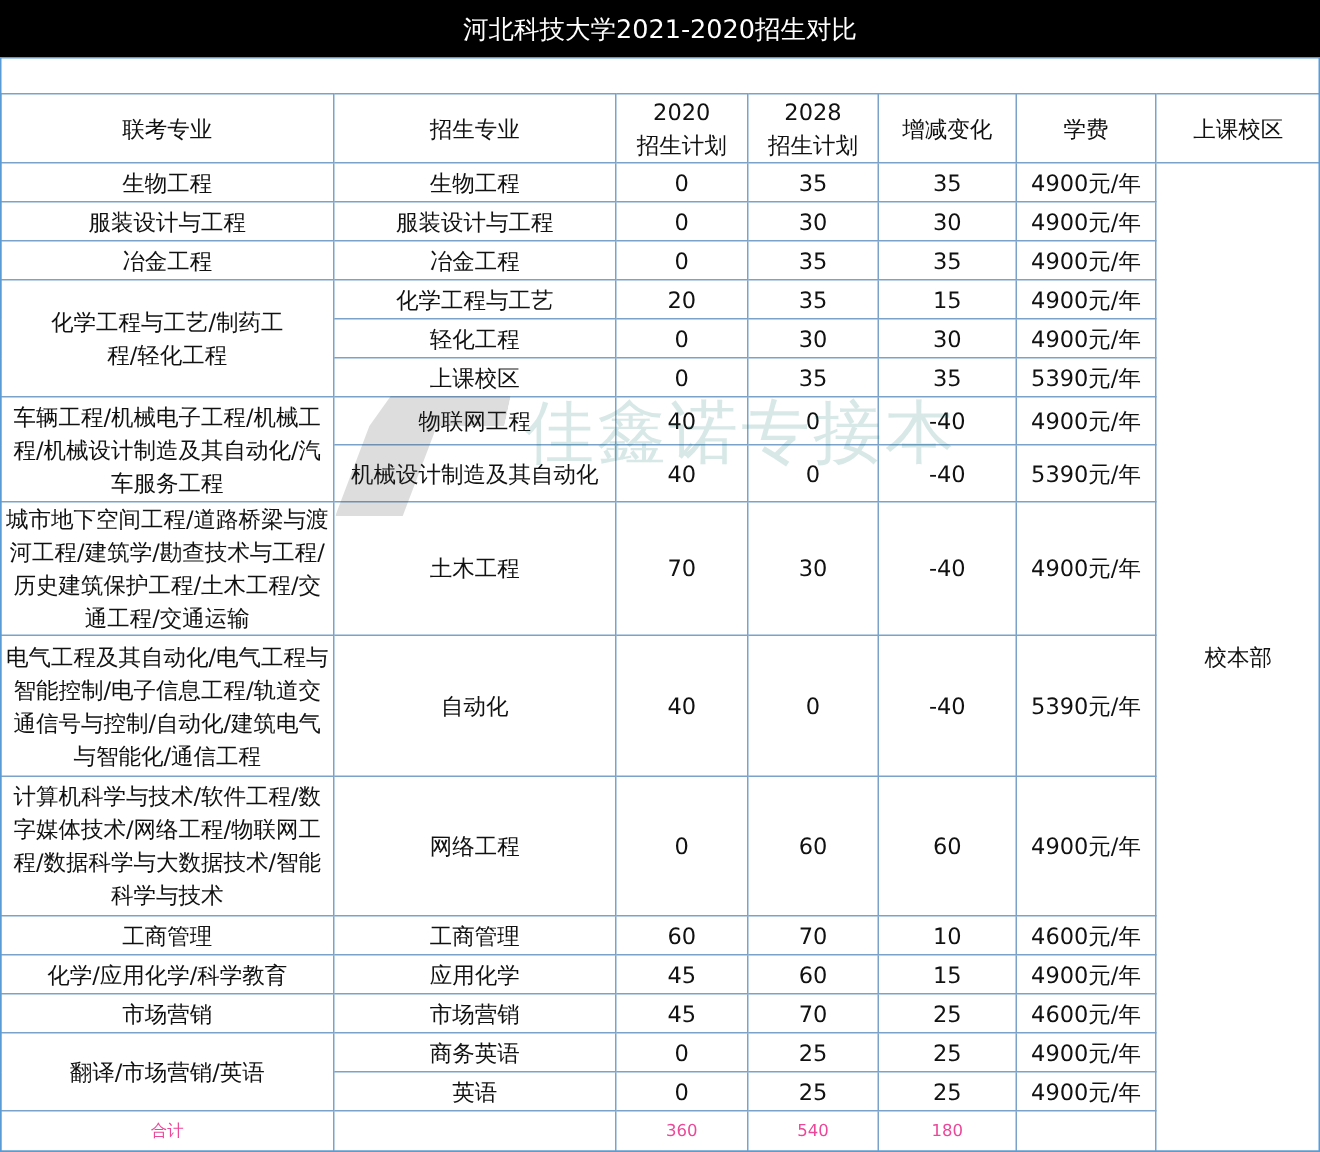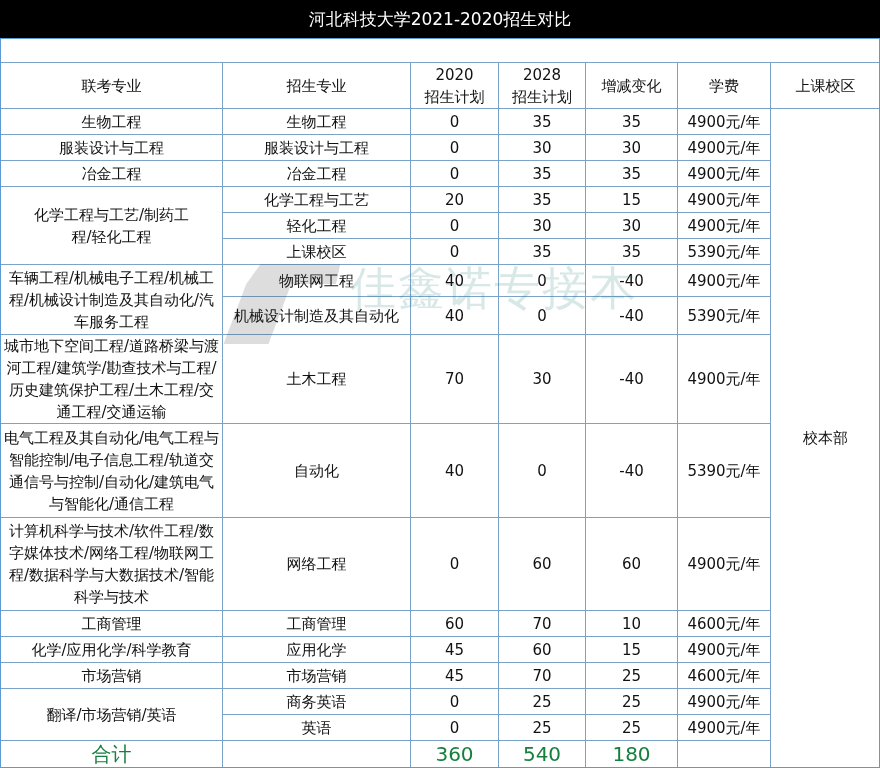--- a/index.html
+++ b/index.html
@@ -7,21 +7,21 @@
          font-family: "DejaVu Sans", "Liberation Sans", sans-serif; color: #111; }
   .title-bar { position: absolute; left: 0; top: 0; width: 880px; height: 38px;
                background: #000000; color: #fff; font-weight: normal; font-size: 17px;
                display: flex; align-items: center; justify-content: center; }
   table.grid { position: absolute; left: 0; top: 38px; width: 880px;
                border-collapse: collapse; table-layout: fixed; font-size: 15px; margin-top: 24px; }
   table.grid td, table.grid th { border: 1px solid #7ba3c9; text-align: center;
                vertical-align: middle; padding: 0 2px; line-height: 22px;
                font-weight: normal; overflow: hidden; }
   table.grid th { height: 45px; }
-  .total { color: #15803d; font-weight: bold; font-size: 20px; }
+  .total { color: #ec4899; font-weight: bold; font-size: 11px; }
   .outer { position: absolute; left: 0; top: 38px; width: 878px; height: 728px;
            border: 1px solid #5b9bd5; pointer-events: none; }
   .watermark { position: absolute; left: 232px; top: 258px; width: 420px; height: 90px;
                pointer-events: none; opacity: 0.16; }
   .wm-logo { position: absolute; left: 0; top: 6px; width: 100px; height: 80px;
              background: #333; transform: skewX(-12deg);
              clip-path: polygon(20% 0, 100% 0, 100% 25%, 55% 25%, 45% 100%, 0 100%, 10% 25%); }
   .wm-cn { position: absolute; left: 118px; top: 0; font-size: 46px; font-weight: normal;
            color: #0f766e; letter-spacing: 2px; white-space: nowrap; }
   .wm-en { position: absolute; left: 128px; top: 58px; font-size: 15px; color: #333;

